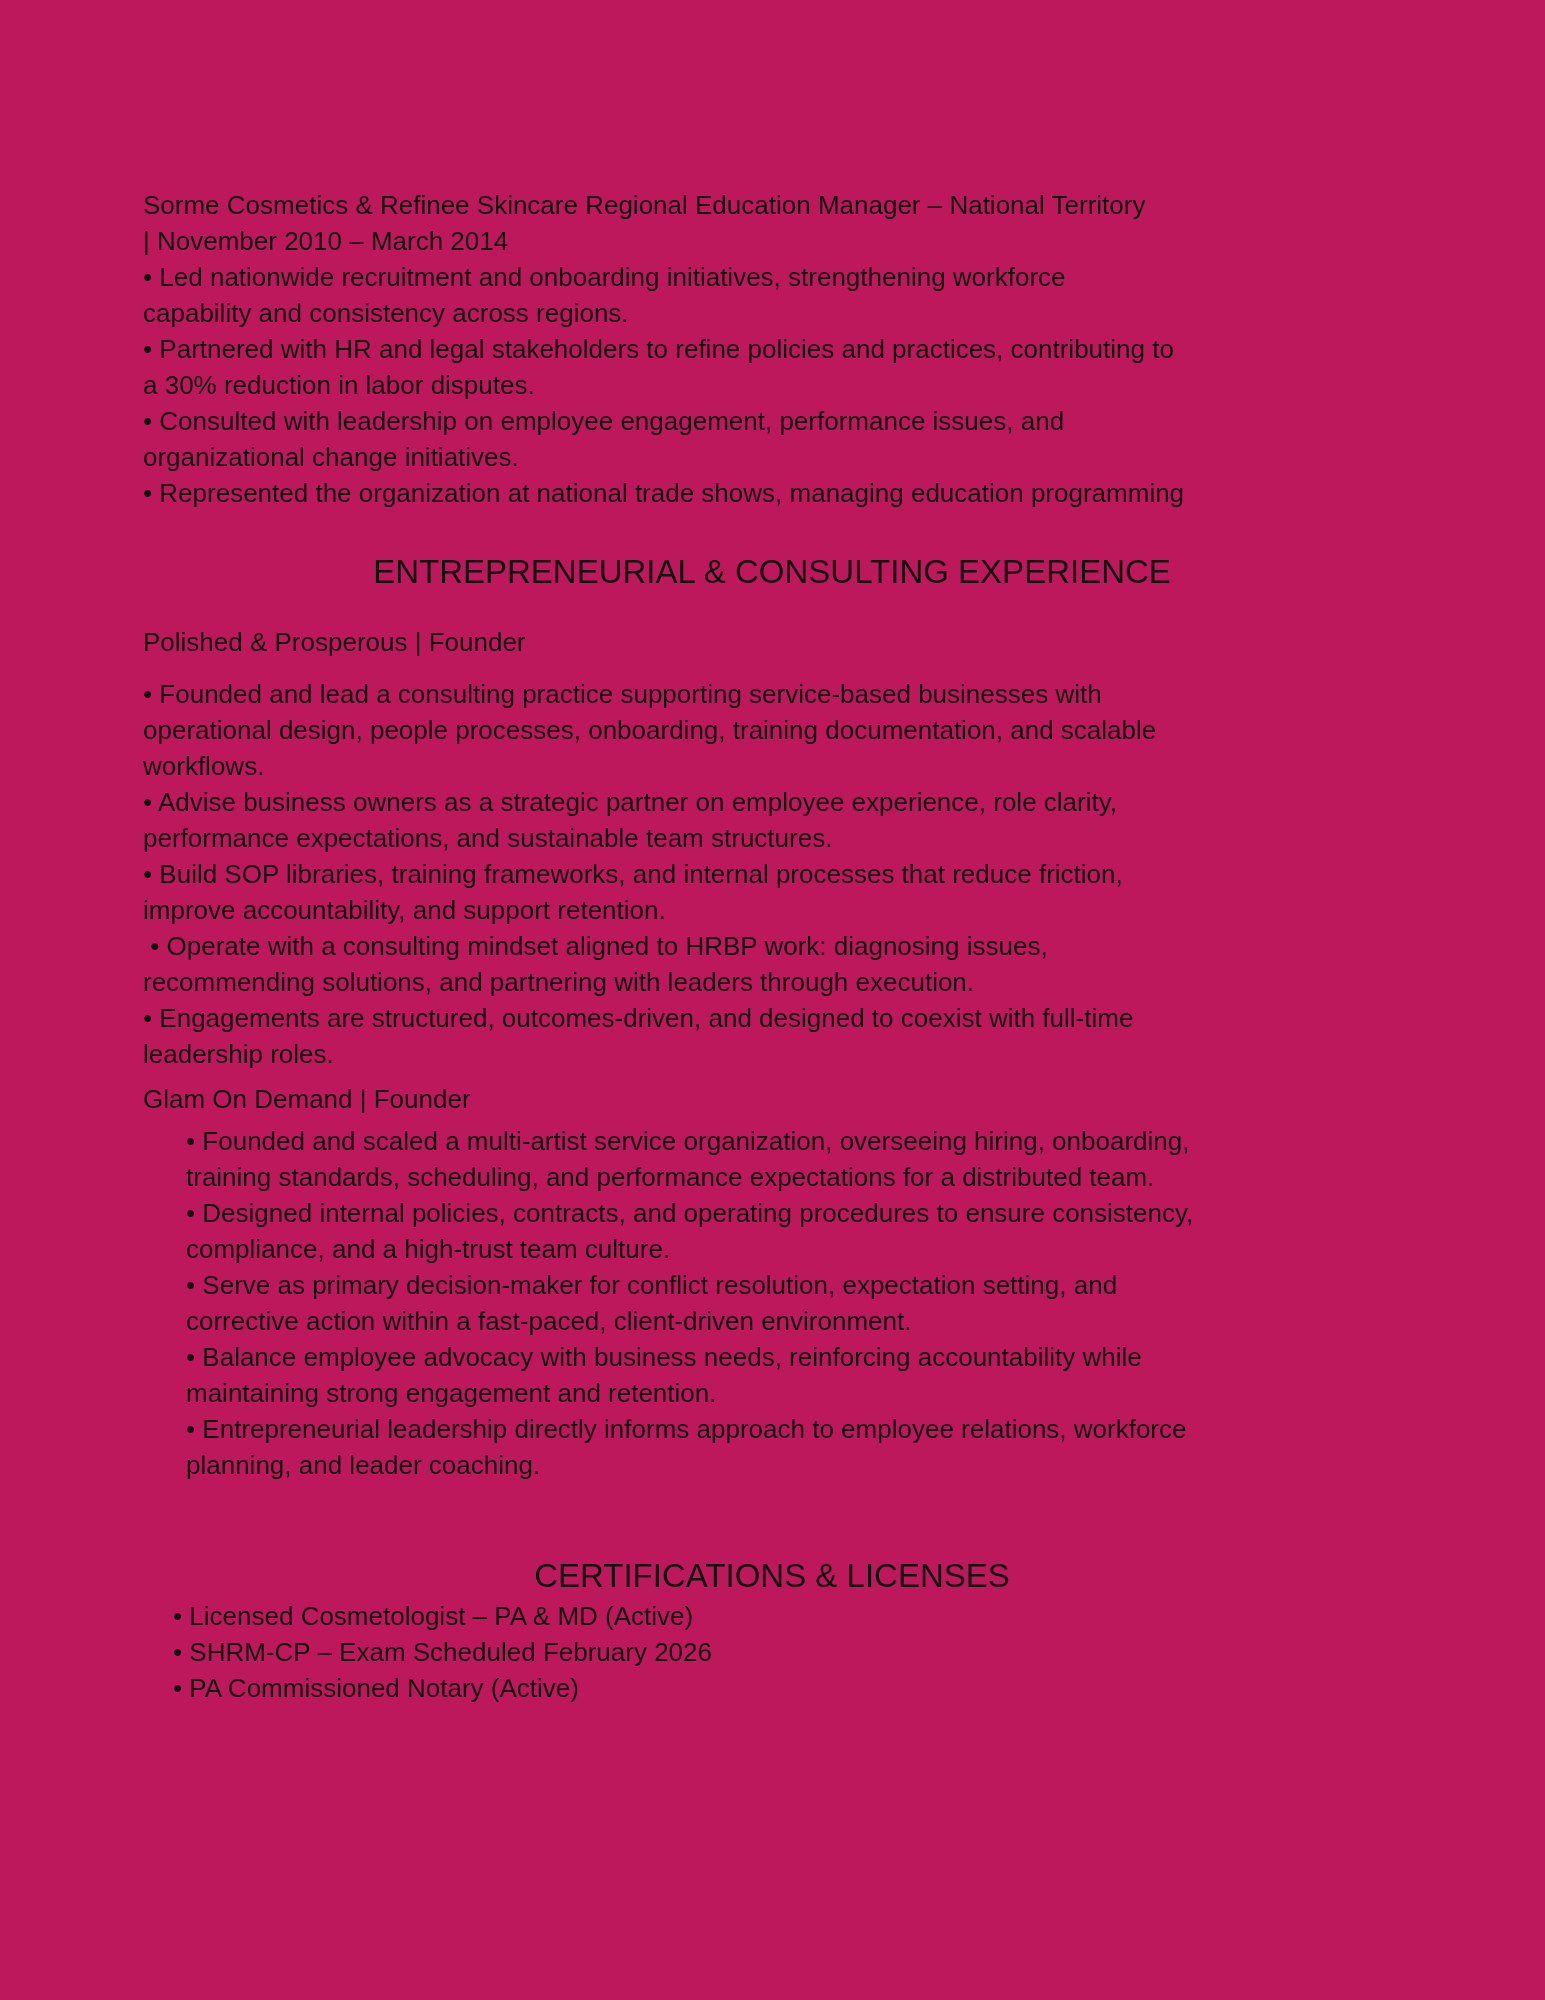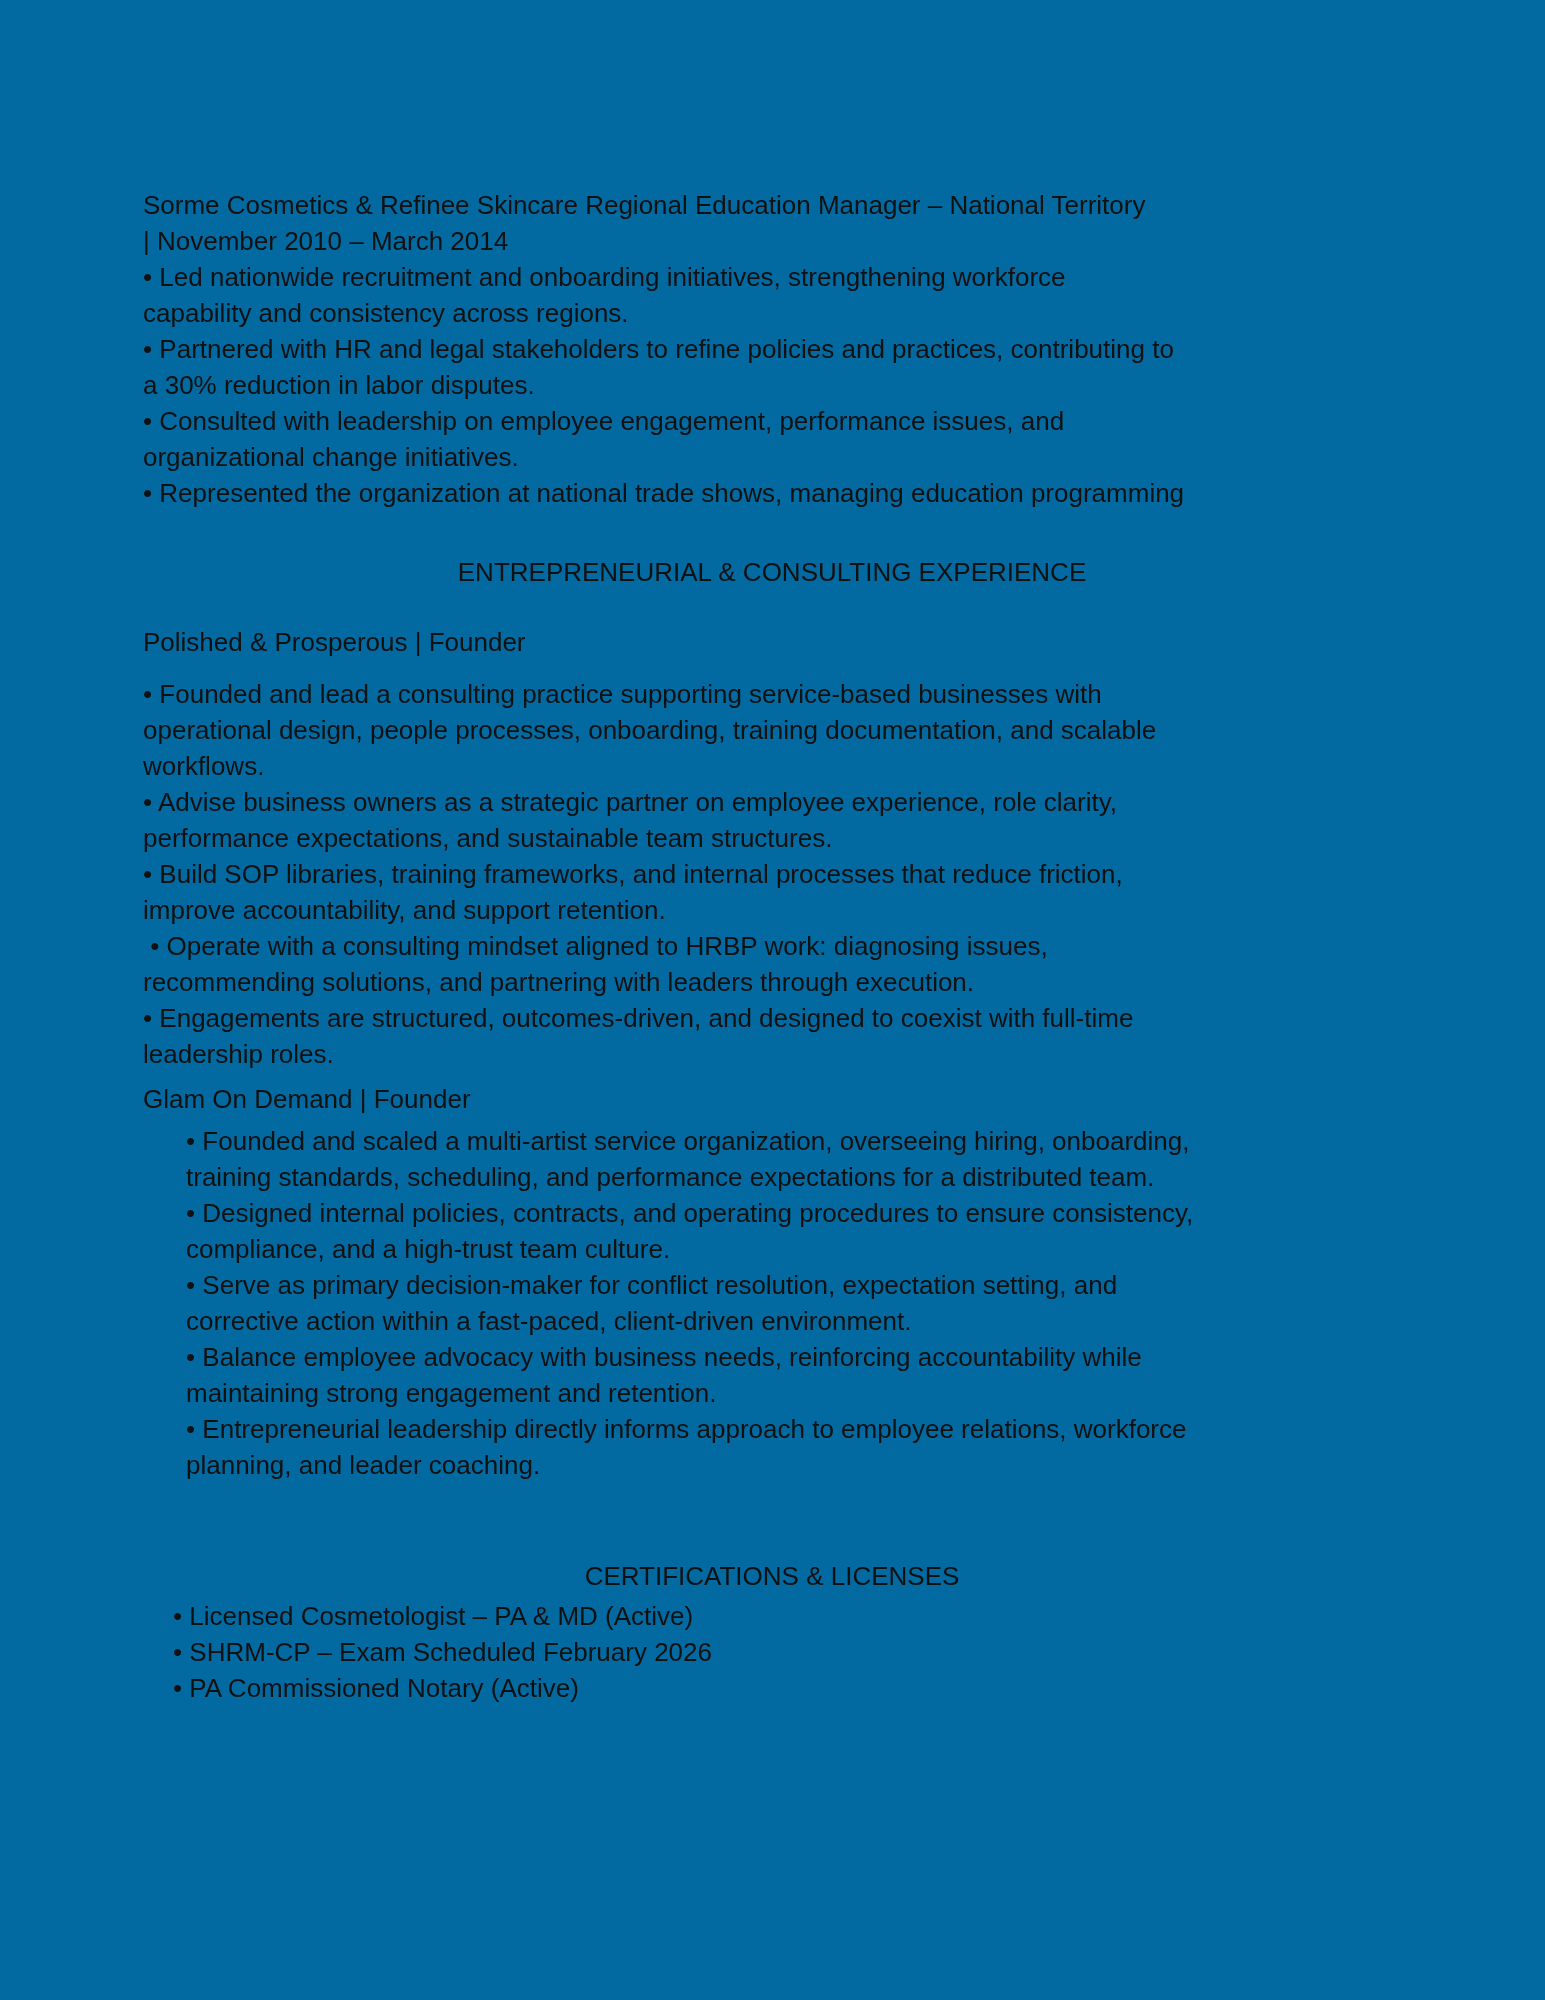--- a/index.html
+++ b/index.html
@@ -1,36 +1,36 @@
 <!DOCTYPE html>
 <html><head>
 <meta charset="utf-8">
 <style>
   html, body { margin: 0; padding: 0; background: #ffffff; }
   .page {
     position: relative;
     width: 1545px;
     height: 2000px;
-    background: #0369a1;
+    background: #be185d;
     overflow: hidden;
     font-family: "Liberation Sans", "DejaVu Sans", sans-serif;
     color: #111111;
   }
   .content {
     position: absolute;
     left: 143px;
     top: 187px;
     width: 1258px;
     font-size: 26px;
     line-height: 36px;
   }
   .line { display: block; white-space: pre-wrap; }
   .para, .bullet, .company-title, .heading { margin: 0; padding: 0; }
   .heading {
-    font-size: 26px;
+    font-size: 33px;
     font-weight: 400;
     text-align: center;
     line-height: 36px;
   }
   .heading.entrepreneurial { margin-top: 43px; }
   .company-title.first { margin-top: 34px; }
   .bullets.pp { margin-top: 16px; }
   .company-title.second { margin-top: 9px; }
   .bullets.glam { margin-top: 6px; margin-left: 43px; }
   .heading.certs { margin-top: 75px; }

